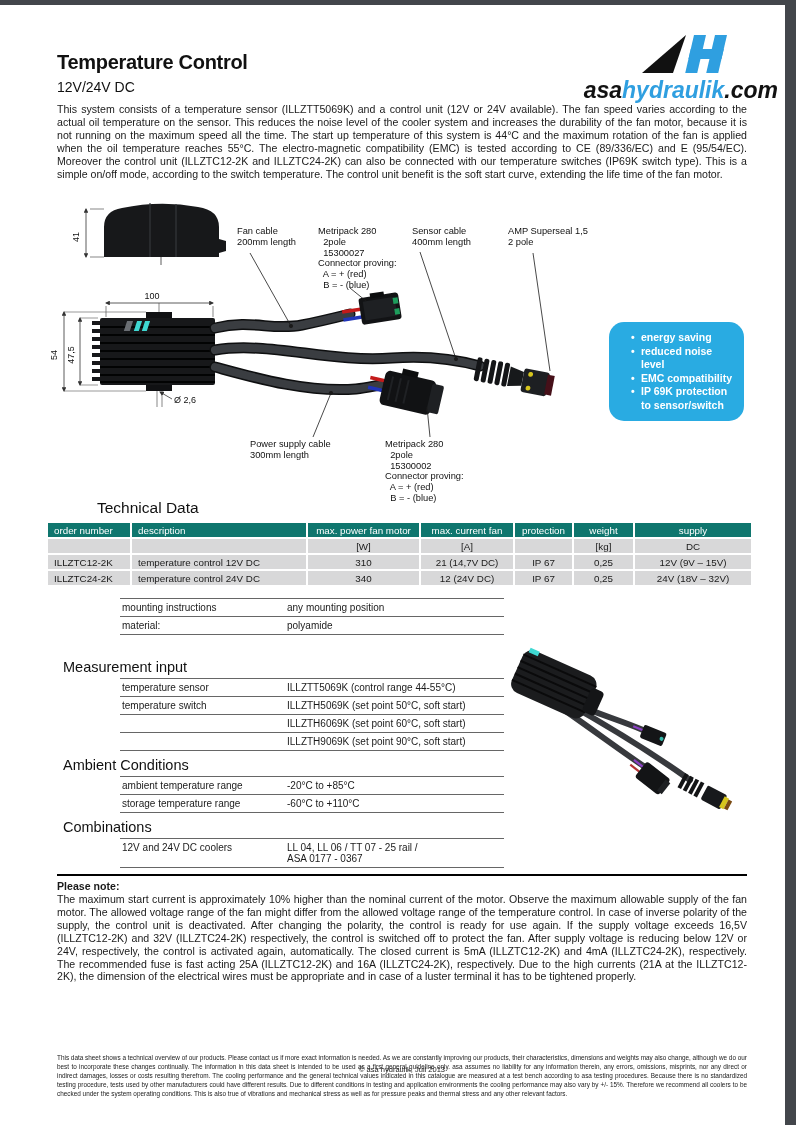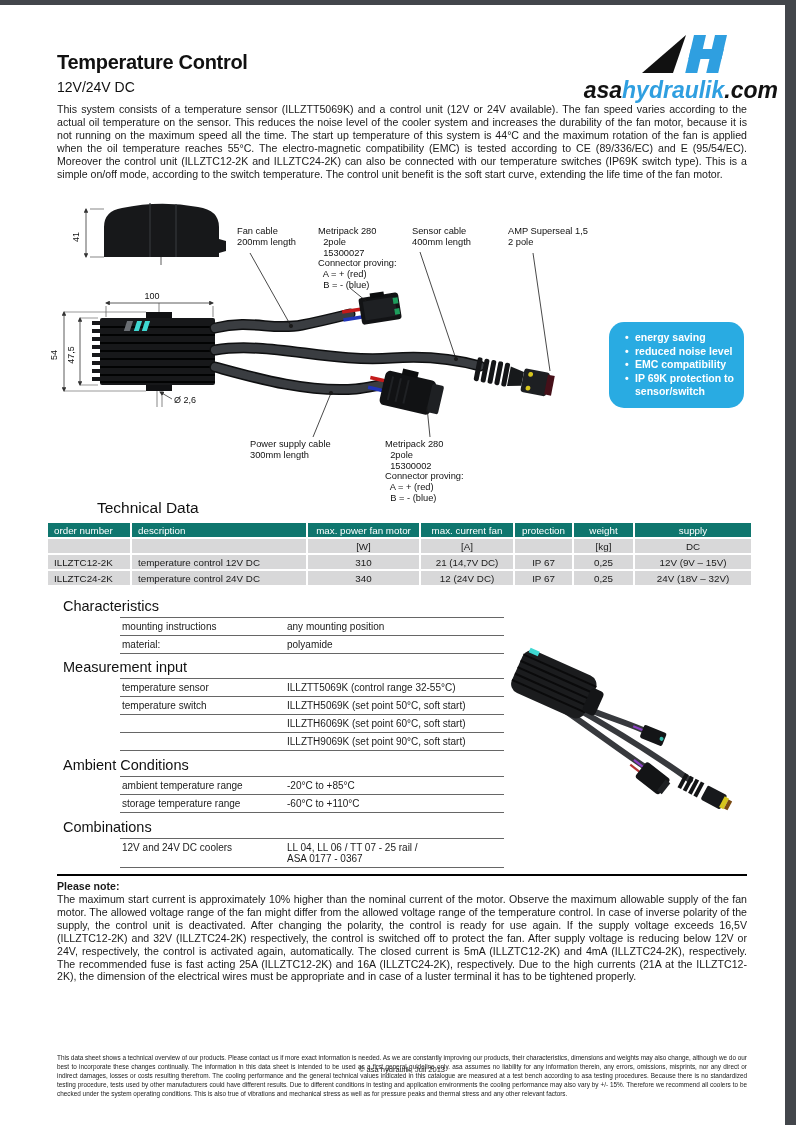--- a/index.html
+++ b/index.html
@@ -16,21 +16,21 @@
   #logo-text .blue { color:#2f9fe0; }
 
   
   #intro { position:absolute; left:57px; top:98px; width:690px; font-size:10.6px; line-height:12.9px; text-align:justify; }
 
   
   #diagram { position:absolute; left:0; top:190px; width:785px; height:310px; }
   #diagram svg { position:absolute; left:0; top:0; }
   .dlabel { position:absolute; font-size:9.3px; line-height:10.8px; white-space:pre; color:#111; }
   #bubble { position:absolute; left:609px; top:317px; width:135px; background:#29abe2; border-radius:15px;
-            padding:9px 8px 9px 16px; color:#fff; font-weight:bold; font-size:10.5px; line-height:13.5px; }
+            padding:9px 8px 9px 22px; color:#fff; font-weight:bold; font-size:10.5px; line-height:13.5px; }
   #bubble ul { list-style:none; }
   #bubble li { padding-left:10px; position:relative; }
   #bubble li::before { content:"•"; position:absolute; left:0; }
 
   
   #td-heading { position:absolute; left:57px; top:494px; font-size:15.5px; color:#111;margin-left:40px; }
   #td-table { position:absolute; left:46px; top:516px; border-spacing:2px; table-layout:fixed; }
   #td-table td { font-size:9.8px; height:14px; padding:1px 4px; background:#d8d8d9; text-align:center; overflow:hidden; }
   #td-table tr.hdr td { background:#0f766e; color:#fff; }
   #td-table td.l { text-align:left; padding-left:6px; }
@@ -257,42 +257,41 @@
       <td>340</td>
       <td>12 (24V DC)</td>
       <td>IP 67</td>
       <td>0,25</td>
       <td>24V (18V – 32V)</td>
     </tr>
   </tbody>
     </table>
 
   <div class="section" style="top:593px">
-    <h2>Characteristics</h2>
     <table class="spec">
       <tbody>
           <tr>
             <td class="k">mounting instructions</td>
             <td>any mounting position</td>
           </tr>
       <tr>
             <td class="k">material:</td>
             <td>polyamide</td>
           </tr>
     </tbody>
       </table>
   </div>
 
   <div class="section" style="top:654px">
     <h2>Measurement input</h2>
     <table class="spec">
       <tbody>
           <tr>
             <td class="k">temperature sensor</td>
-            <td>ILLZTT5069K (control range 32-55°C)</td>
+            <td>ILLZTT5069K (control range 44-55°C)</td>
           </tr>
       <tr>
             <td class="k">temperature switch</td>
             <td>ILLZTH5069K (set point 50°C, soft start)</td>
           </tr>
       <tr>
             <td class="k"></td>
             <td>ILLZTH6069K (set point 60°C, soft start)</td>
           </tr>
       <tr>

